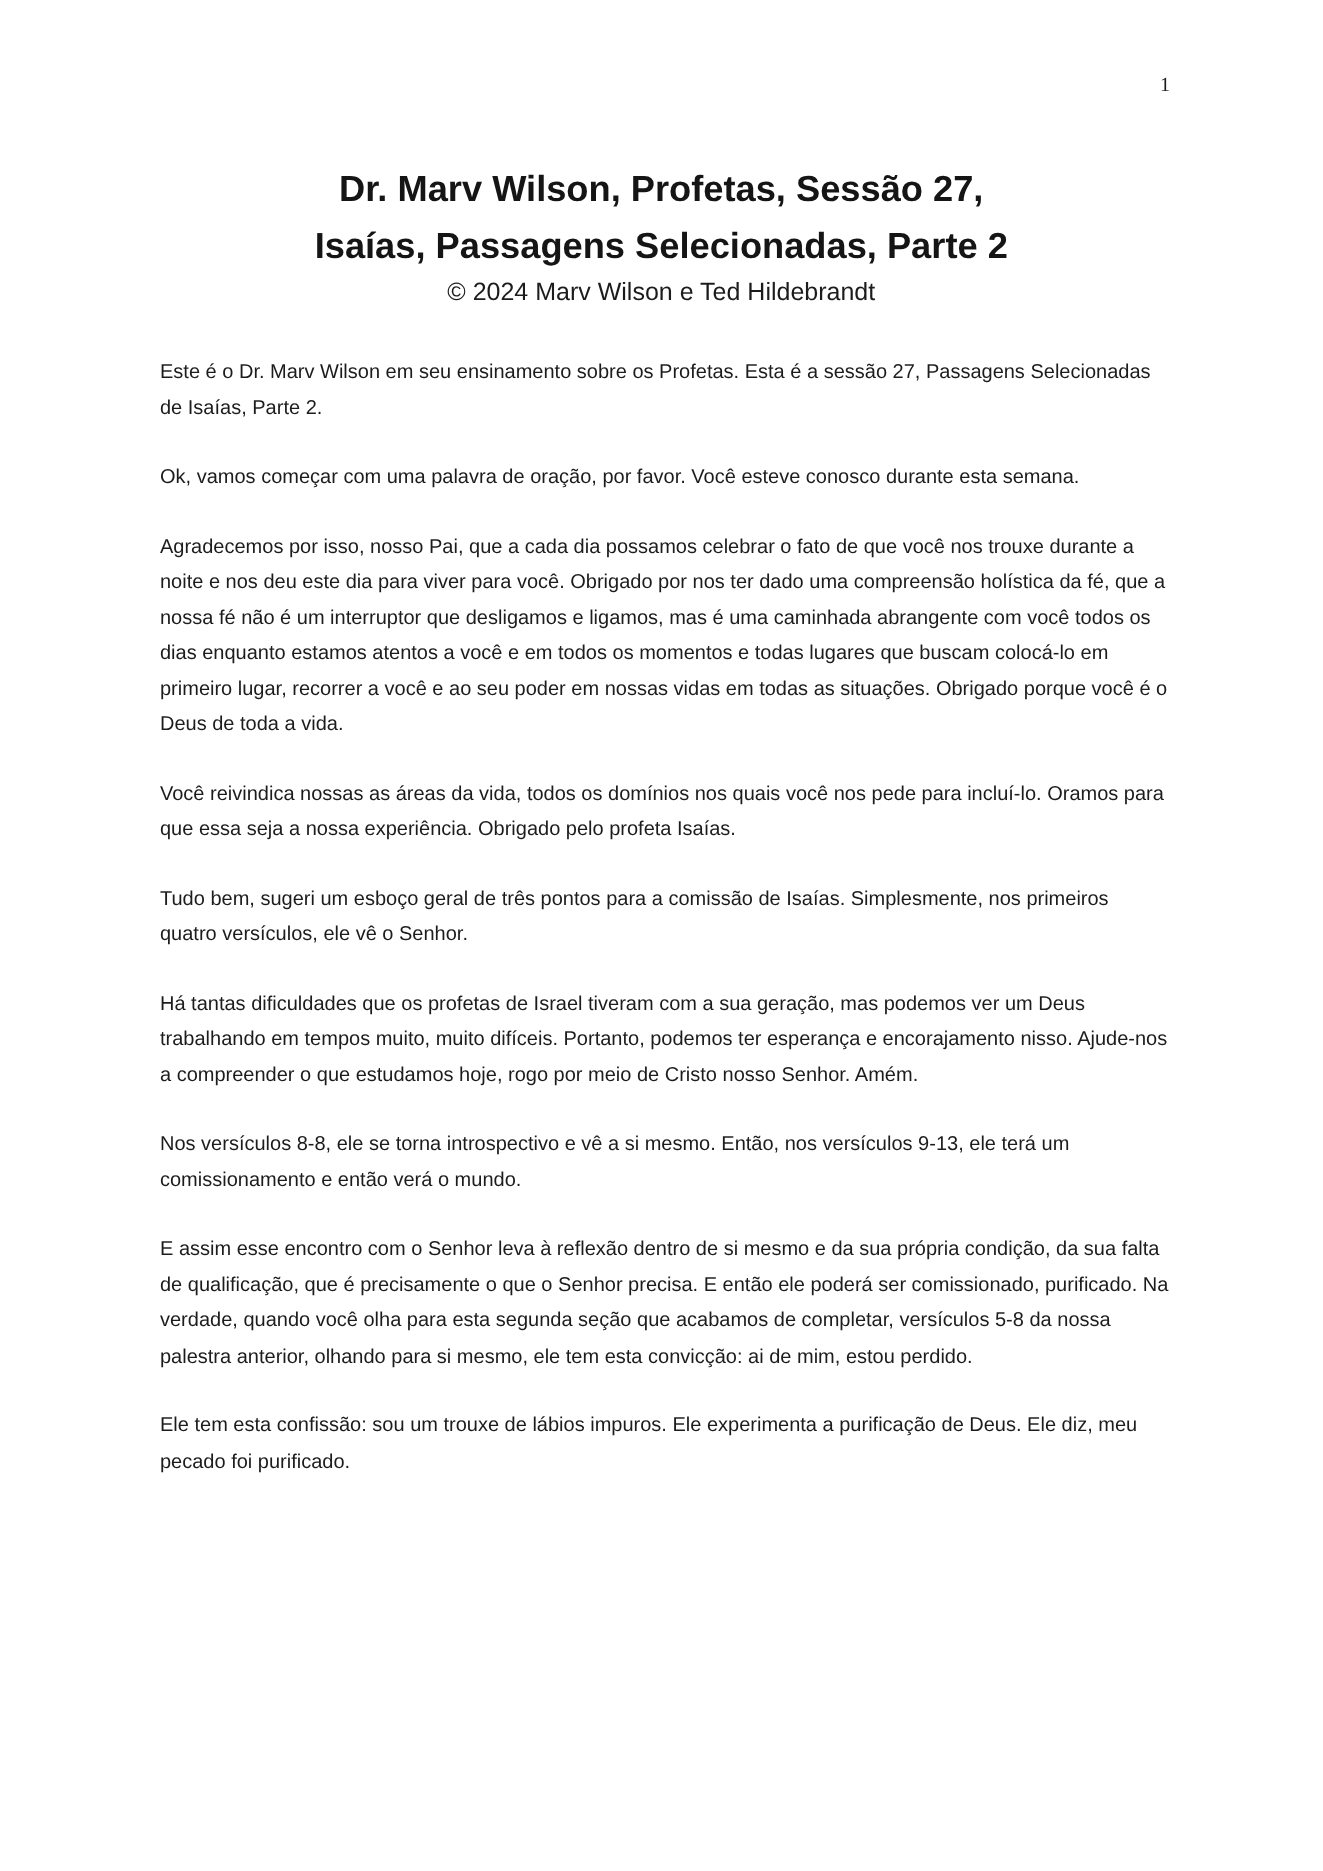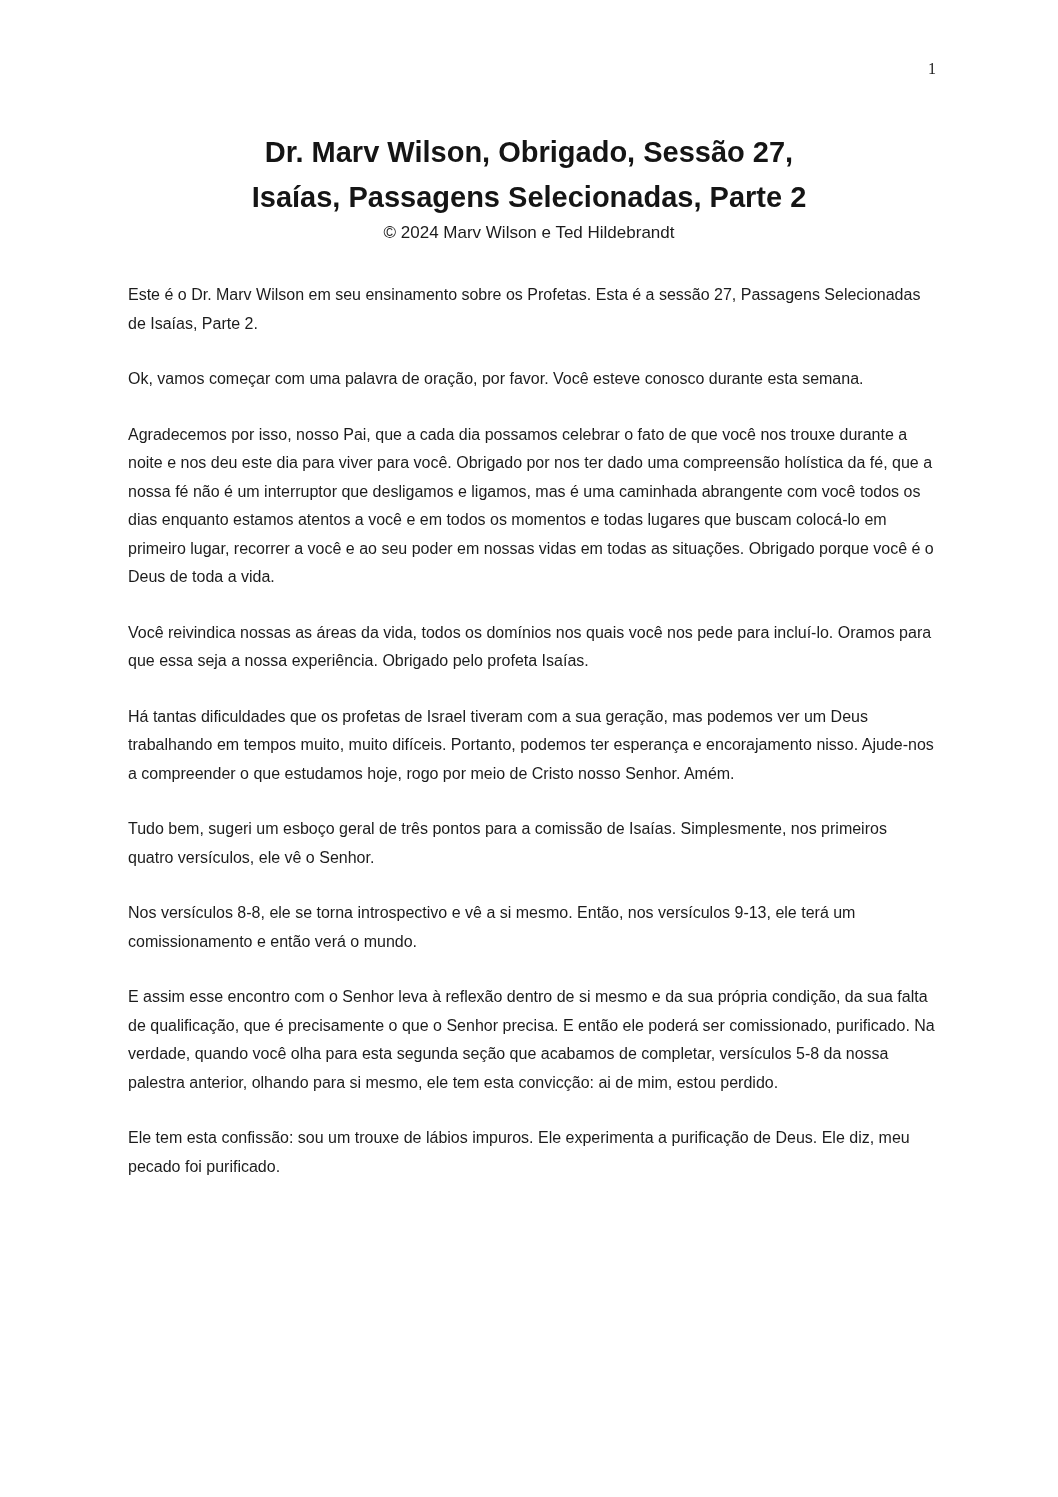--- a/index.html
+++ b/index.html
@@ -30,21 +30,21 @@
     text-align: center;
     font-size: 29px;
     font-weight: bold;
     line-height: 45px;
     color: #151515;
     letter-spacing: 0px;
   }
   .title .title-line { display: block; }
   .copyright {
     text-align: center;
-    font-size: 17px;
+    font-size: 20px;
     margin-top: 3px;
     color: #1c1c1c;
   }
   .body-text {
     margin: 38px 0 0 128px;
     width: 808px;
   }
   .body-text p {
     font-size: 16px;
     line-height: 28.5px;
@@ -53,30 +53,30 @@
     text-align: left;
   }
 </style>
 </head>
 <body>
 
 <div class="page">
   <div class="page-number">1</div>
 
   <h1 class="title">
-    <span class="title-line">Dr. Marv Wilson, Obrigado, Sessão 27,</span>
+    <span class="title-line">Dr. Marv Wilson, Profetas, Sessão 27,</span>
     <span class="title-line">Isaías, Passagens Selecionadas, Parte 2</span>
   </h1>
 
   <div class="copyright">© 2024 Marv Wilson e Ted Hildebrandt</div>
 
   <div class="body-text">
     <p>Este é o Dr. Marv Wilson em seu ensinamento sobre os Profetas. Esta é a sessão 27, Passagens Selecionadas de Isaías, Parte 2.</p>
     <p>Ok, vamos começar com uma palavra de oração, por favor. Você esteve conosco durante esta semana.</p>
     <p>Agradecemos por isso, nosso Pai, que a cada dia possamos celebrar o fato de que você nos trouxe durante a noite e nos deu este dia para viver para você. Obrigado por nos ter dado uma compreensão holística da fé, que a nossa fé não é um interruptor que desligamos e ligamos, mas é uma caminhada abrangente com você todos os dias enquanto estamos atentos a você e em todos os momentos e todas lugares que buscam colocá-lo em primeiro lugar, recorrer a você e ao seu poder em nossas vidas em todas as situações. Obrigado porque você é o Deus de toda a vida.</p>
     <p>Você reivindica nossas as áreas da vida, todos os domínios nos quais você nos pede para incluí-lo. Oramos para que essa seja a nossa experiência. Obrigado pelo profeta Isaías.</p>
+    <p>Tudo bem, sugeri um esboço geral de três pontos para a comissão de Isaías. Simplesmente, nos primeiros quatro versículos, ele vê o Senhor.</p>
     <p>Há tantas dificuldades que os profetas de Israel tiveram com a sua geração, mas podemos ver um Deus trabalhando em tempos muito, muito difíceis. Portanto, podemos ter esperança e encorajamento nisso. Ajude-nos a compreender o que estudamos hoje, rogo por meio de Cristo nosso Senhor. Amém.</p>
-    <p>Tudo bem, sugeri um esboço geral de três pontos para a comissão de Isaías. Simplesmente, nos primeiros quatro versículos, ele vê o Senhor.</p>
     <p>Nos versículos 8-8, ele se torna introspectivo e vê a si mesmo. Então, nos versículos 9-13, ele terá um comissionamento e então verá o mundo.</p>
     <p>E assim esse encontro com o Senhor leva à reflexão dentro de si mesmo e da sua própria condição, da sua falta de qualificação, que é precisamente o que o Senhor precisa. E então ele poderá ser comissionado, purificado. Na verdade, quando você olha para esta segunda seção que acabamos de completar, versículos 5-8 da nossa palestra anterior, olhando para si mesmo, ele tem esta convicção: ai de mim, estou perdido.</p>
     <p>Ele tem esta confissão: sou um trouxe de lábios impuros. Ele experimenta a purificação de Deus. Ele diz, meu pecado foi purificado.</p>
   </div>
 </div>
 
 </body></html>

